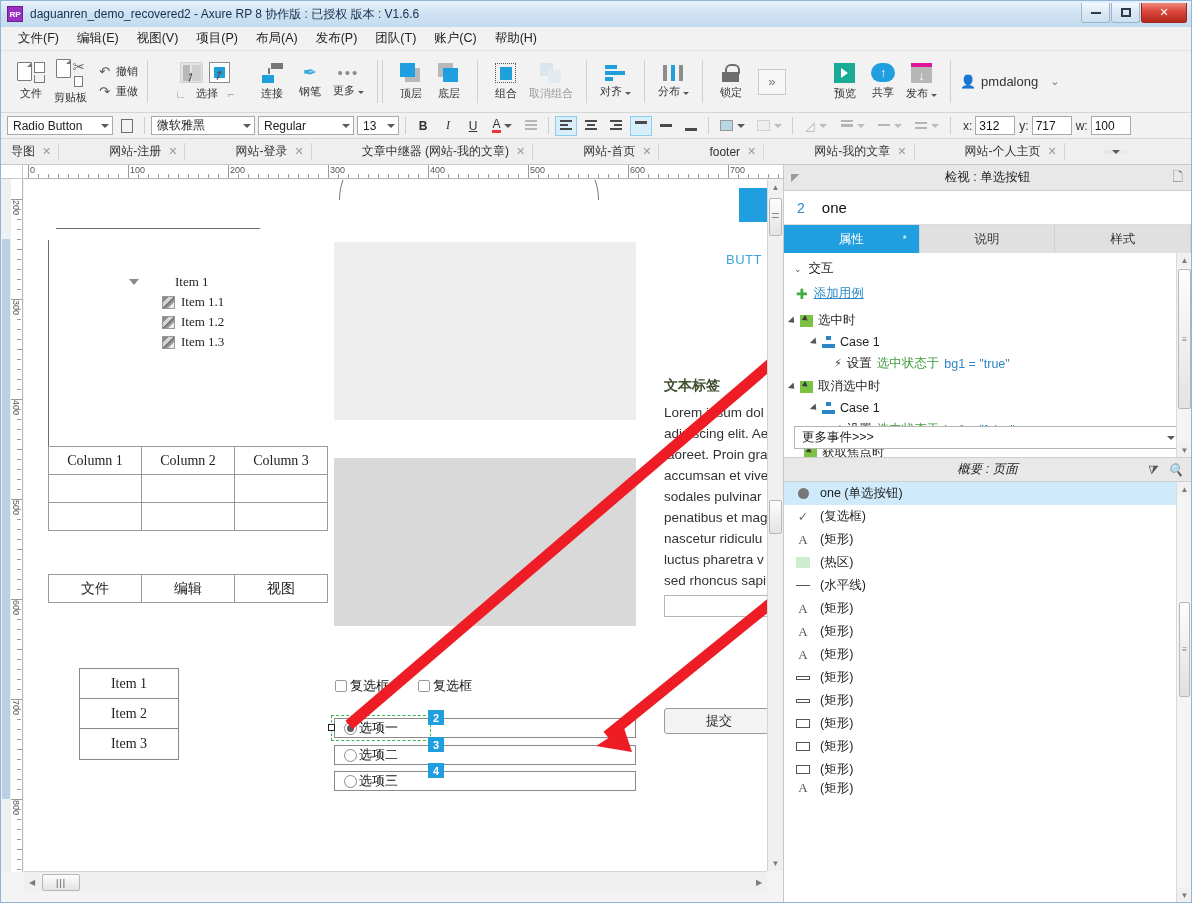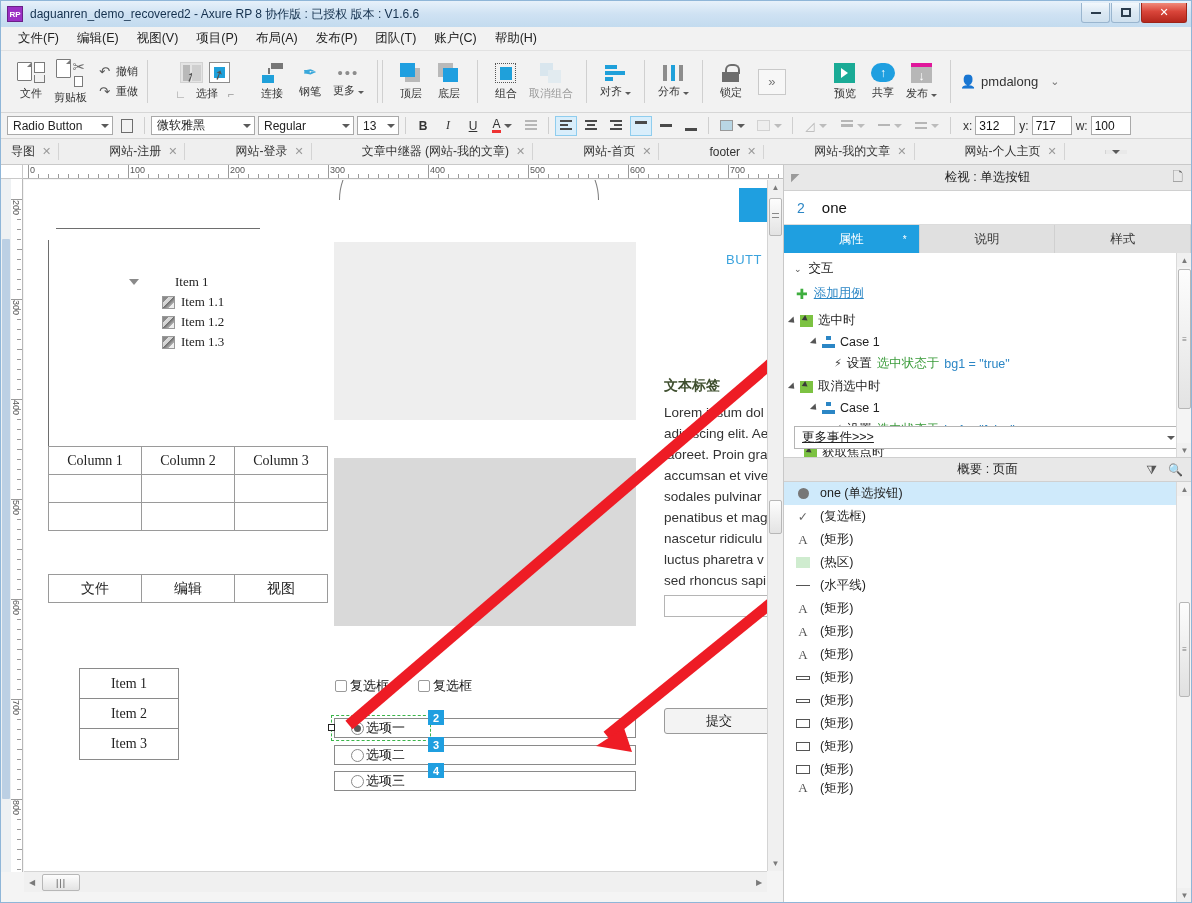--- a/index.html
+++ b/index.html
@@ -251,21 +251,21 @@
   .treeitem{position:absolute;display:flex;align-items:center;gap:6px;font-size:13px;color:#222;font-family:"Liberation Serif",serif;}
   .timg{width:13px;height:13px;background:linear-gradient(135deg,#8a8a8a 25%,#dcdcdc 25%,#cfcfcf 50%,#6f6f6f 50%,#b5b5b5 75%,#efefef 75%);border:1px solid #999;}
   .tri{width:0;height:0;border-left:5px solid transparent;border-right:5px solid transparent;border-top:6px solid #8a8a8a;}
   table.wtab{position:absolute;border-collapse:collapse;font-family:"Liberation Serif",serif;}
   table.wtab td{border:1px solid #9a9a9a;text-align:center;font-size:14px;color:#222;height:28px;}
   .listbox{position:absolute;border:1px solid #8a8a8a;font-family:"Liberation Serif",serif;}
   .listbox div{height:30px;display:flex;align-items:center;justify-content:center;font-size:14px;border-bottom:1px solid #8a8a8a;}
   .listbox div:last-child{border-bottom:none;}
   .cbox{position:absolute;display:flex;align-items:center;gap:3px;font-size:13px;color:#111;}
   .cbox .bx{width:12px;height:12px;border:1px solid #9a9a9a;background:#fff;border-radius:2px;}
-  .radiorow{position:absolute;border:1px solid #8a8a8a;background:#fff;display:flex;align-items:center;padding-left:16px;}
+  .radiorow{position:absolute;border:1px solid #8a8a8a;background:#fff;display:flex;align-items:center;padding-left:9px;}
   .radiorow .rb{
     width:13px;height:13px;border:1px solid #8a8a8a;border-radius:50%;background:#fff;
     display:flex;align-items:center;justify-content:center;margin-right:2px;
   }
   .radiorow .rb.sel:after{content:"";width:7px;height:7px;border-radius:50%;background:#5a5a5a;}
   .radiorow span{font-size:13px;color:#111;}
   .selhalo{position:absolute;border:1px dashed #3bb54a;outline:1px solid rgba(0,0,0,0);}
   .handle{position:absolute;width:7px;height:7px;border:1px solid #222;background:#fff;}
   .badge{
     position:absolute;background:#1f9fe0;color:#fff;font-size:11px;font-weight:bold;
@@ -317,26 +317,26 @@
   .caseicon:before{content:"";position:absolute;left:4px;top:0;width:5px;height:4px;background:#2b86c5;}
   .caseicon:after{content:"";position:absolute;left:0;bottom:0;width:13px;height:4px;background:#2b86c5;}
   .bolt{color:#444;font-size:11px;}
   .actrow{display:flex;align-items:center;gap:5px;font-size:12.5px;padding:3px 0;}
   .act-g{color:#3a9b3a;}
   .act-b{color:#2b86c5;}
   .morebox{
     position:absolute;left:10px;right:10px;bottom:8px;height:23px;border:1px solid #b5b5b5;background:#fff;
     display:flex;align-items:center;padding:0 5px 0 7px;font-size:12.5px;color:#222;
   }
-  .morebox .v{flex:1;text-decoration:underline;}
+  .morebox .v{flex:1;}
   .vsb{position:absolute;right:0;top:0;bottom:0;width:15px;background:#f4f4f4;border-left:1px solid #dadada;}
 
   .outhead{
     height:24px;background:#e8e8e8;border-bottom:1px solid #d0d0d0;
-    display:flex;align-items:center;justify-content:center;position:relative;font-size:12.5px;color:#222;
+    display:flex;align-items:center;justify-content:center;position:relative;font-size:12.5px;color:#222;font-style:italic;
   }
   .outhead .ri{position:absolute;right:8px;display:flex;gap:11px;color:#555;font-size:12px;}
   .outlist{flex:1;background:#fff;position:relative;overflow:hidden;}
   .orow{display:flex;align-items:center;gap:8px;height:23px;padding-left:10px;font-size:12.5px;color:#222;}
   .orow.sel{background:#cfeafb;}
   .oic{width:18px;display:flex;align-items:center;justify-content:center;color:#666;}
   .dot{width:11px;height:11px;border-radius:50%;background:#777;}
   .ddicon{width:14px;height:11px;border:1px solid #888;display:flex;align-items:center;justify-content:flex-end;padding-right:1px;}
   .ddicon:after{content:"";border-left:3px solid transparent;border-right:3px solid transparent;border-top:4px solid #666;}
   .hotspot{width:14px;height:11px;background:#cfeccf;}

